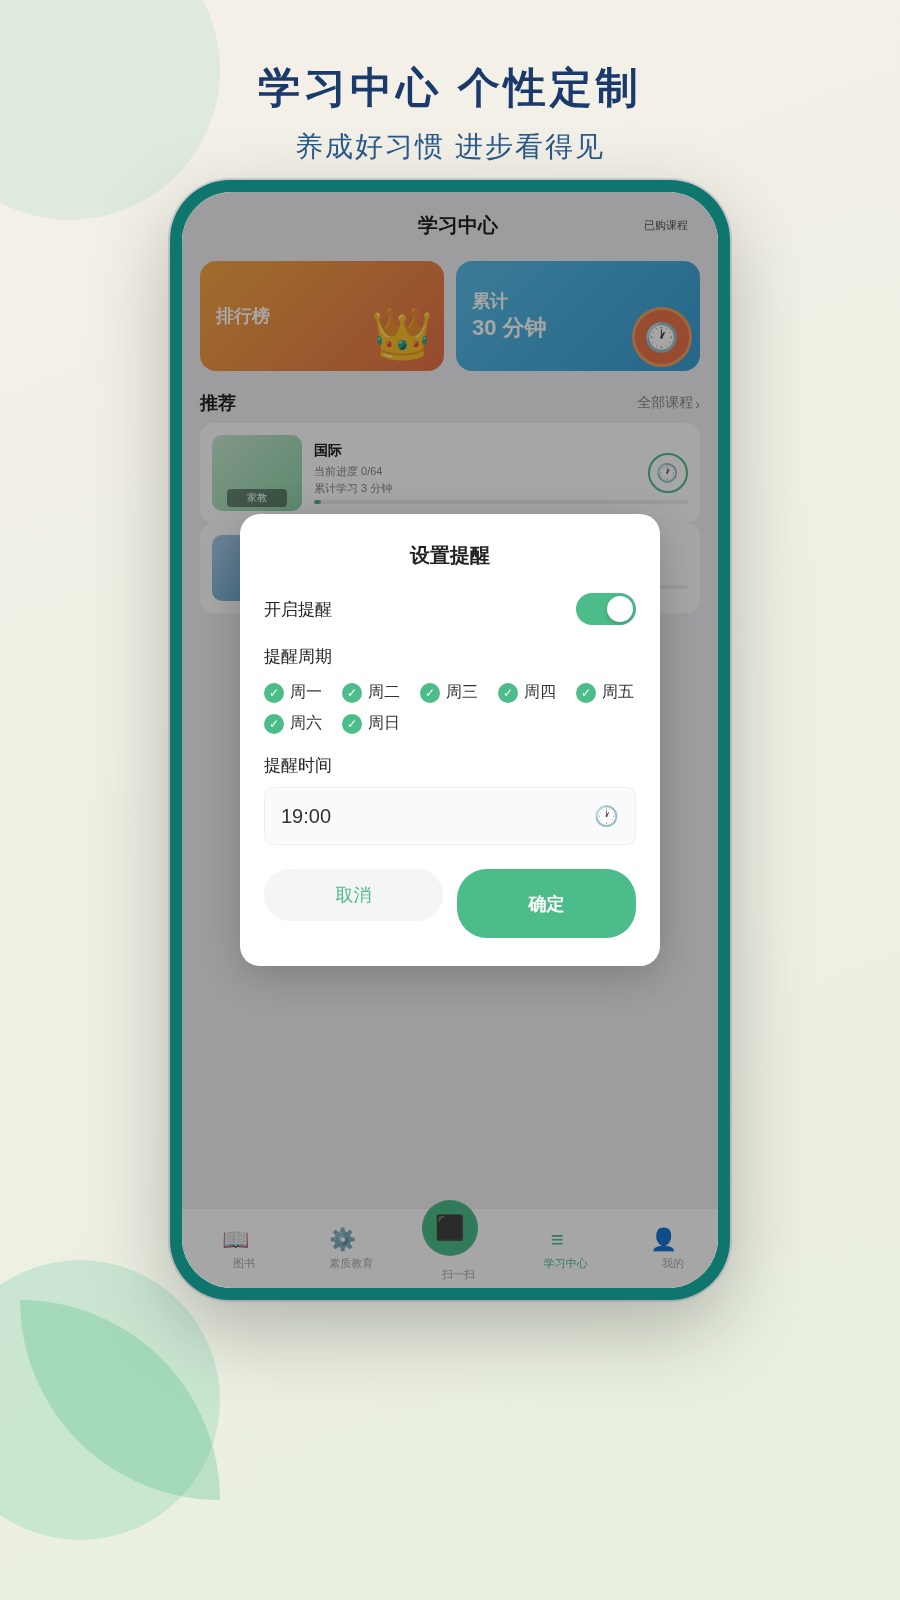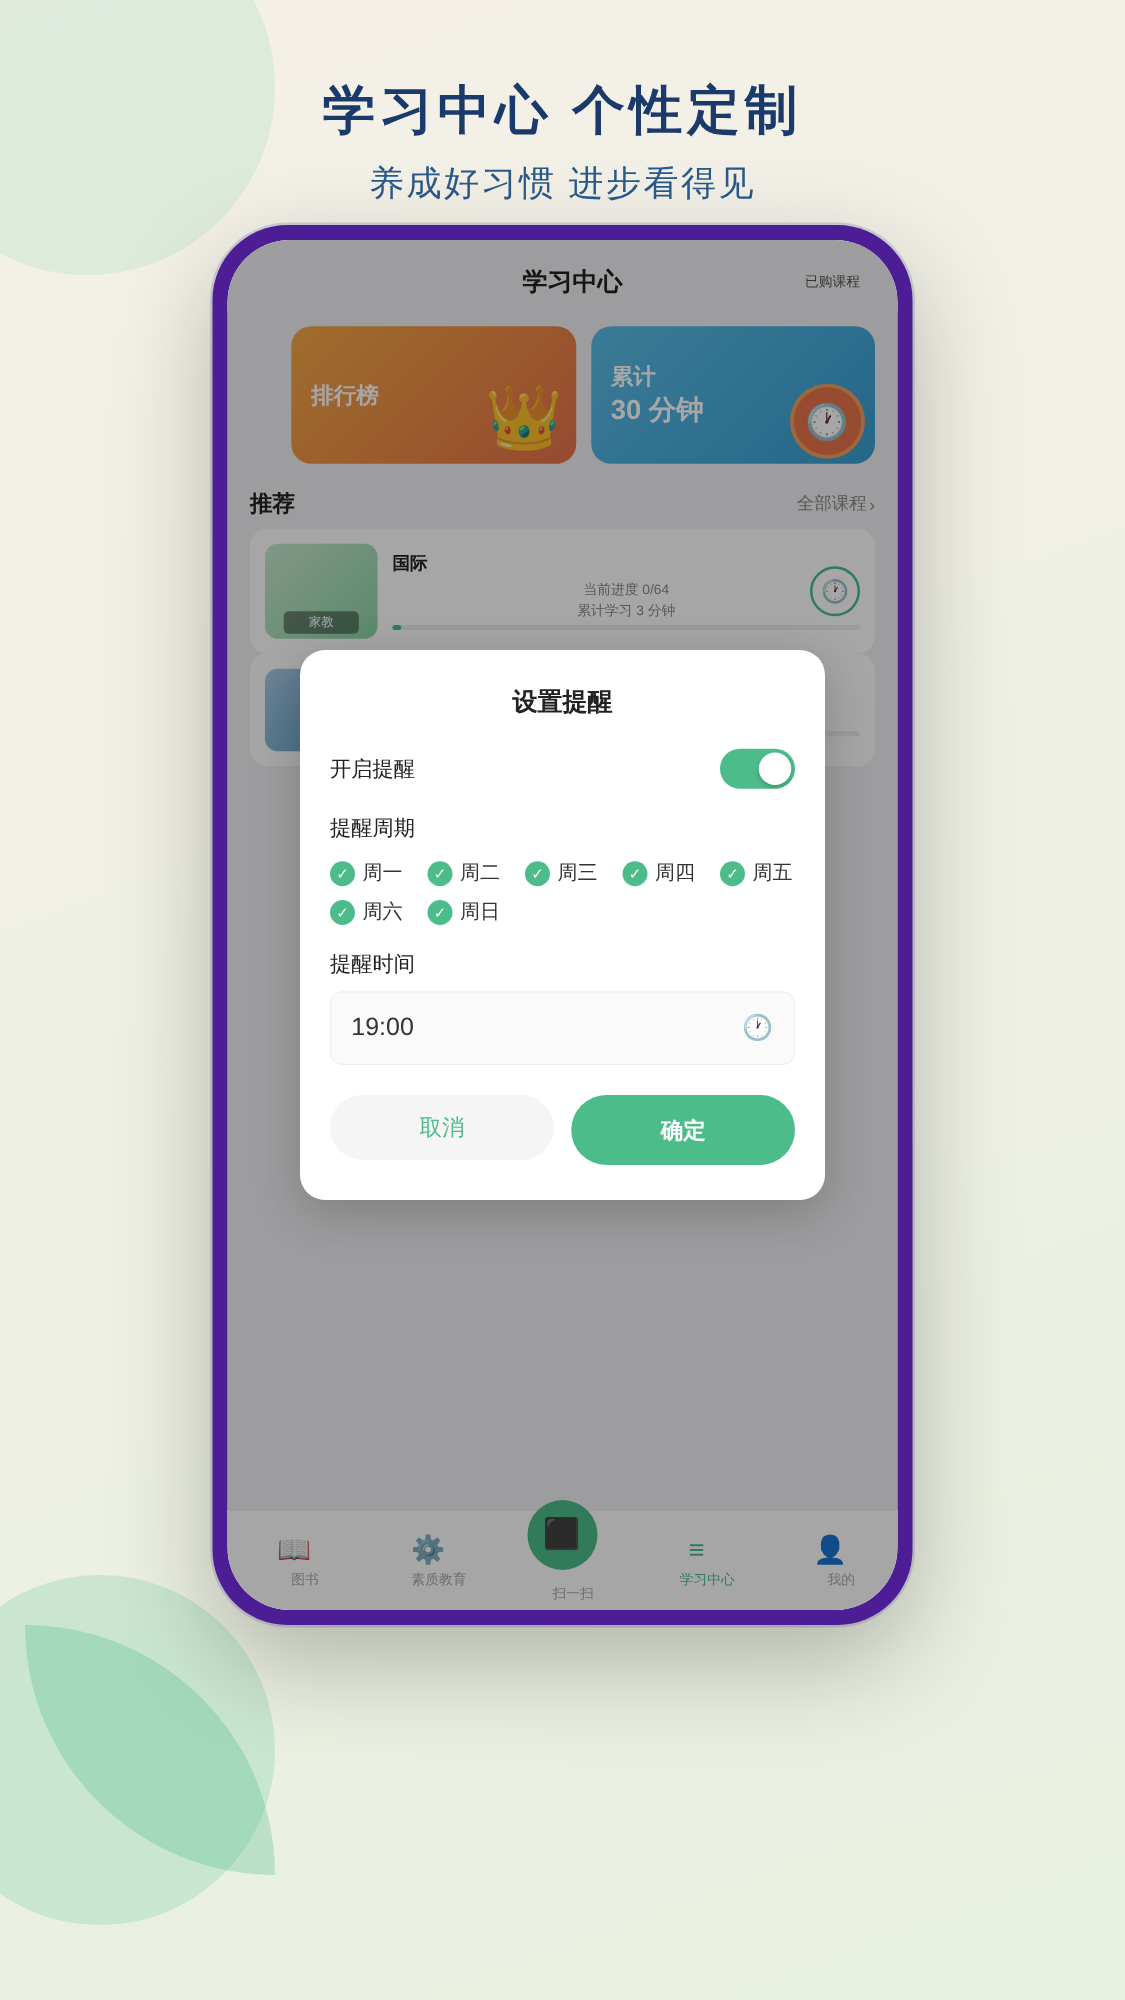--- a/index.html
+++ b/index.html
@@ -59,21 +59,21 @@
       position: absolute;
       top: 180px;
       left: 50%;
       transform: translateX(-50%);
       width: 560px;
       height: 1120px;
     }
     .phone-frame {
       width: 100%;
       height: 100%;
-      background: #4c1d95;
+      background: #0f766e;
       border-radius: 60px;
       padding: 12px;
       box-shadow: 0 30px 80px rgba(0,0,0,0.25), 0 0 0 2px #d0d0d8;
       position: relative;
     }
     .phone-screen {
       width: 100%;
       height: 100%;
       background: #f2f2f4;
       border-radius: 50px;
@@ -119,21 +119,20 @@
       height: 110px;
       border-radius: 16px;
       position: relative;
       overflow: hidden;
       display: flex;
       align-items: center;
       padding: 16px;
     }
     .banner-card-left {
       background: linear-gradient(135deg, #f4a944 0%, #e8724a 100%);
-      margin-left: 33px;
     }
     .banner-card-right {
       background: linear-gradient(135deg, #5bbde8 0%, #3a9ed4 100%);
     }
     .banner-card-text {
       color: white;
       font-size: 18px;
       font-weight: 600;
       z-index: 2;
     }
@@ -228,21 +227,20 @@
       margin-bottom: 4px;
     }
     .course-subtitle {
       font-size: 11px;
       color: #888;
     }
     .course-progress {
       font-size: 11px;
       color: #888;
       margin-top: 2px;
-      text-align: center;
     }
     .course-action {
       position: absolute;
       right: 12px;
       top: 50%;
       transform: translateY(-50%);
     }
     .alarm-btn {
       width: 40px;
       height: 40px;
@@ -436,21 +434,21 @@
       background: #f5f5f5;
       border-radius: 30px;
       border: none;
       font-size: 18px;
       color: #4cbc8a;
       cursor: pointer;
       font-weight: 500;
     }
     .btn-confirm {
       flex: 1;
-      height: 56px;
+      height: 69px;
       background: #4cbc8a;
       border-radius: 30px;
       border: none;
       font-size: 18px;
       color: white;
       cursor: pointer;
       font-weight: 600;
     }
     .thumb-small {
       width: 80px;

